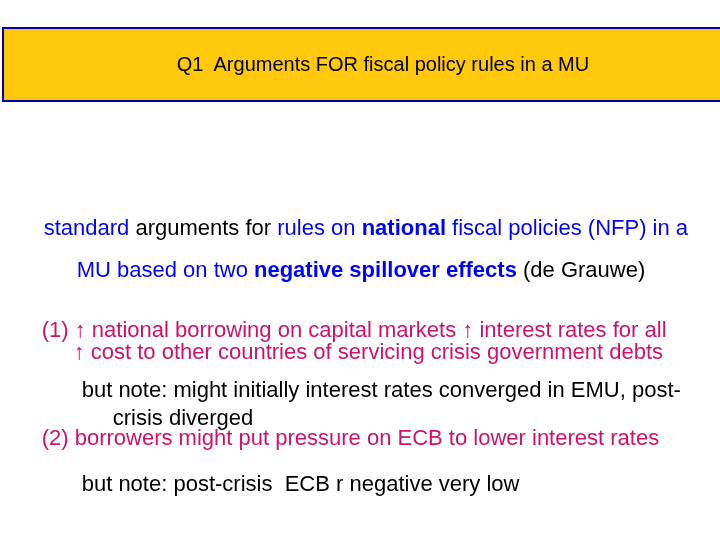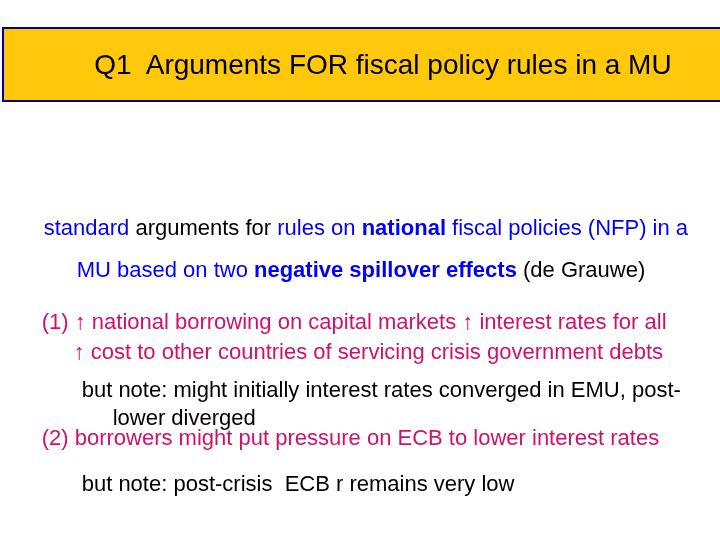--- a/index.html
+++ b/index.html
@@ -29,41 +29,41 @@
     right: -4px;
     height: 75px;
     background: var(--banner-fill);
     border: 2px solid var(--banner-border);
     display: flex;
     align-items: center;
     justify-content: center;
     padding-left: 40px;
   }
   .slide-title {
-    font-size: 28px;
+    font-size: 20px;
     color: var(--title-text);
     white-space: pre;
     letter-spacing: 0px;
   }
   .text-line {
     position: absolute;
     font-size: 22px;
     white-space: pre;
     line-height: 1.25;
     text-align: center;
   }
   .seg-blue      { color: var(--body-blue); }
   .seg-blue-bold { color: var(--body-blue); font-weight: bold; }
   .seg-black     { color: var(--body-black); }
   .seg-magenta   { color: var(--body-magenta); }
 
   
   .line-0 { left: 7px;  top: 186px; }
   .line-1 { left: 40px; top: 228px; }
-  .line-2 { left: 5px;  top: 280px; }
+  .line-2 { left: 5px;  top: 288px; }
   .line-3 { left: 37px; top: 310px; }
   .line-4 { left: 45px; top: 348px; }
   .line-5 { left: 76px; top: 376px; }
   .line-6 { left: 5px;  top: 396px; }
   .line-7 { left: 45px; top: 442px; }
 </style>
 </head>
 <body>
 
 <div class="slide">
@@ -88,25 +88,25 @@
 
     <div class="text-line line-3">
       <span class="seg-magenta">↑ cost to other countries of servicing crisis government debts</span>
     </div>
 
     <div class="text-line line-4">
       <span class="seg-black">but note: might initially interest rates converged in EMU, post-</span>
     </div>
 
     <div class="text-line line-5">
-      <span class="seg-black">lower diverged</span>
+      <span class="seg-black">crisis diverged</span>
     </div>
 
     <div class="text-line line-6">
       <span class="seg-magenta">(2) borrowers might put pressure on ECB to lower interest rates</span>
     </div>
 
     <div class="text-line line-7">
-      <span class="seg-black">but note: post-crisis  ECB r remains very low</span>
+      <span class="seg-black">but note: post-crisis  ECB r negative very low</span>
     </div>
 
   </div>
 </div>
 
 </body></html>

